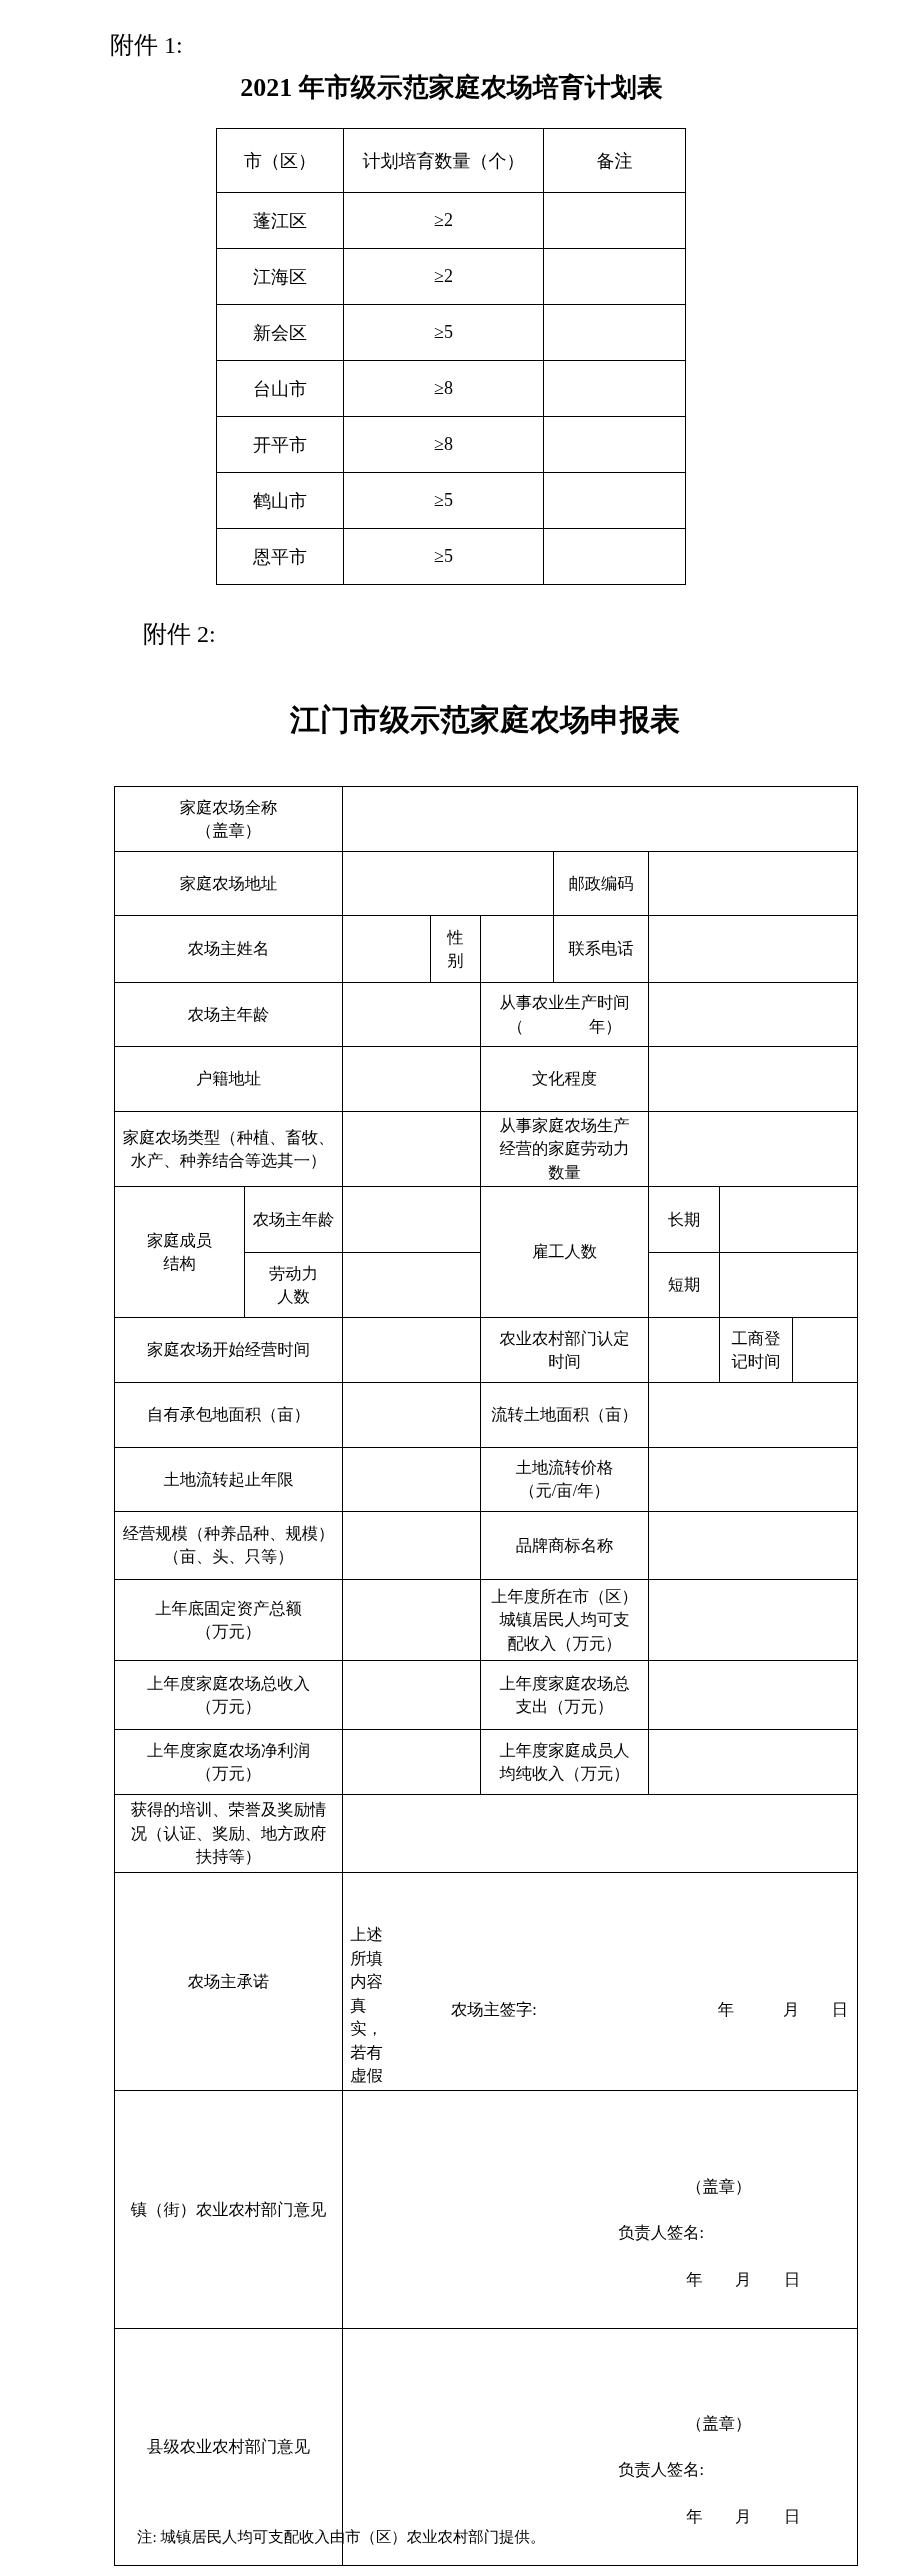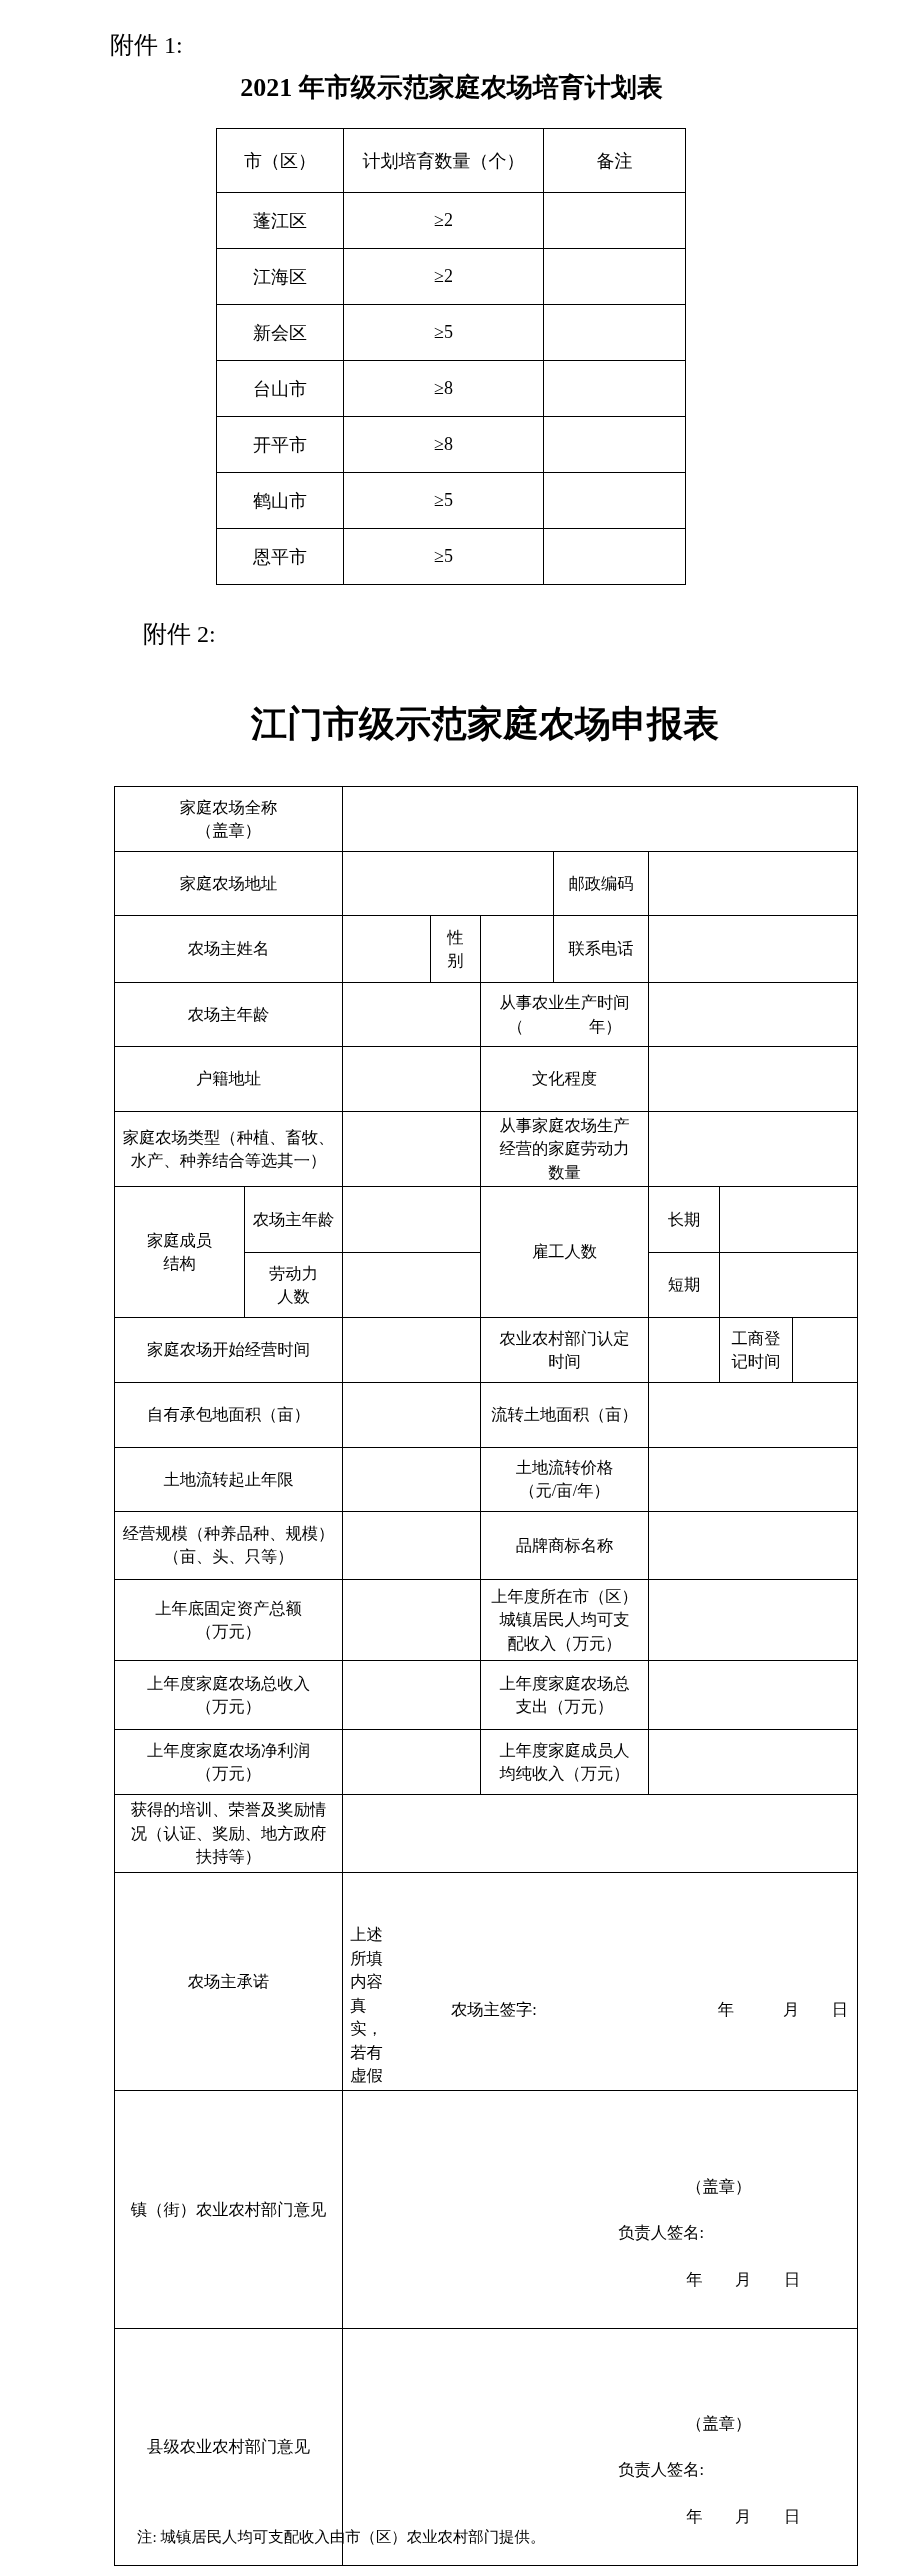--- a/index.html
+++ b/index.html
@@ -4,21 +4,21 @@
 <style>
   html,body{margin:0;padding:0;background:#fff;}
   .page{
     position:relative;width:903px;height:2576px;margin:0 auto;background:#fff;
     font-family:"Liberation Serif","DejaVu Serif",serif;color:#000;
     overflow:hidden;
   }
   .att-label{position:absolute;font-size:24px;white-space:pre;}
   .doc-title{position:absolute;font-weight:bold;text-align:center;white-space:pre;}
   .t1{top:70px;left:0;width:903px;font-size:26px;}
-  .t2{top:700px;left:114px;width:742px;font-size:36px;}
+  .t2{top:700px;left:114px;width:742px;font-size:30px;}
   table{border-collapse:collapse;table-layout:fixed;position:absolute;background:#fff;}
   td,th{border:0.9px solid #000;overflow:hidden;}
   
   .plan-table{left:216px;top:128px;width:469px;}
   .plan-table th,.plan-table td{
     font-size:18px;font-weight:normal;text-align:center;vertical-align:middle;padding:0 3.6px;
   }
   
   .app-form{left:114px;top:786px;width:742px;}
   .app-form td{

